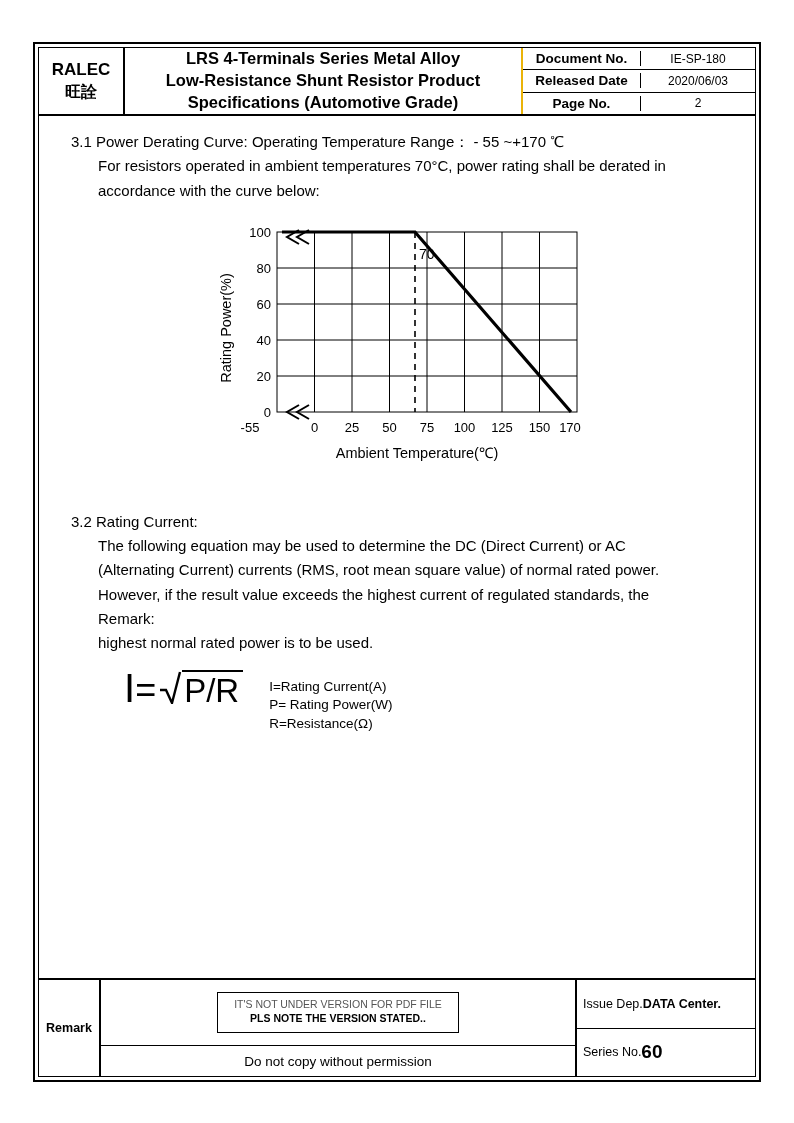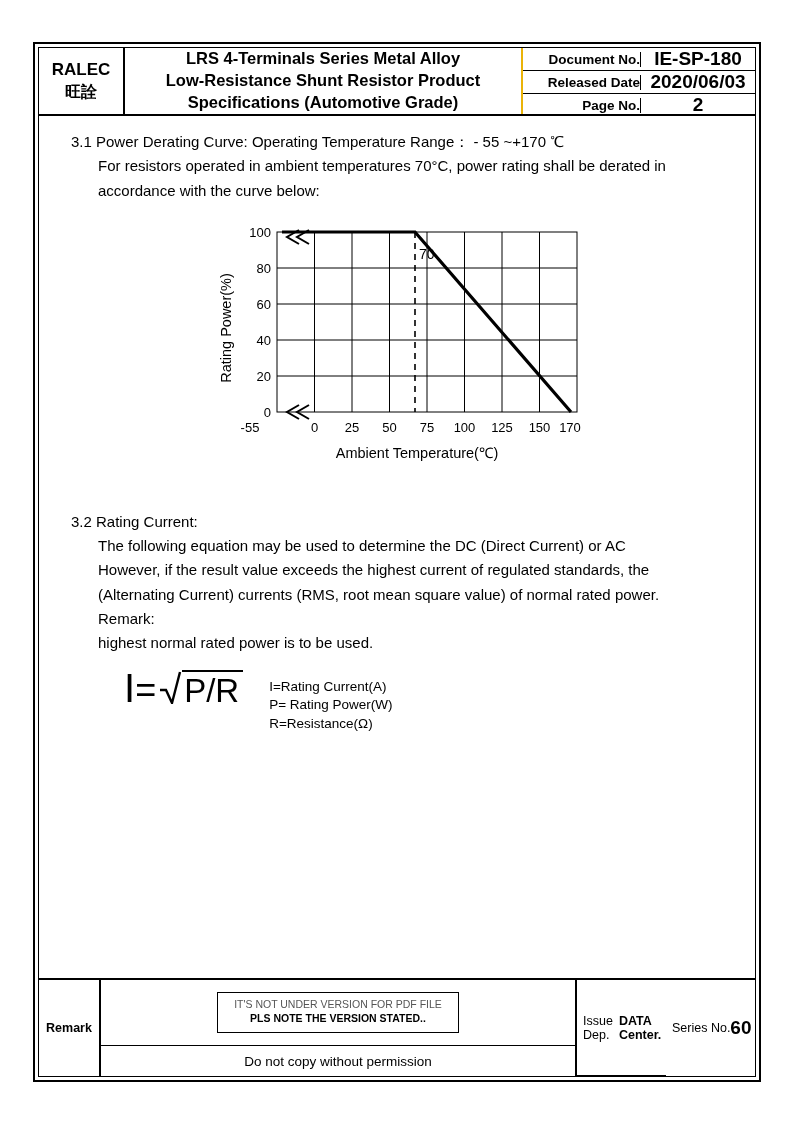--- a/index.html
+++ b/index.html
@@ -75,31 +75,31 @@
   .meta-row {
     flex: 1;
     display: flex;
     align-items: center;
     border-bottom: 1px solid #000;
     box-sizing: border-box;
   }
   .meta-row:last-child { border-bottom: none; }
   .meta-label {
     width: 118px;
-    text-align: right;
+    text-align: center;
     font-weight: bold;
     font-size: 13.5px;
     border-right: 1px solid #000;
     box-sizing: border-box;
   }
   .meta-value {
     flex: 1;
     text-align: center;
-    font-weight: bold;
-    font-size: 19px;
+    font-weight: normal;
+    font-size: 12px;
   }
 
   
   .body {
     position: absolute;
     left: 0;
     top: 68px;
     right: 0;
     bottom: 98px;
     overflow: hidden;
@@ -213,21 +213,21 @@
   .nocopy-row {
     height: 30px;
     display: flex;
     align-items: center;
     justify-content: center;
     font-size: 13.5px;
   }
   .footer-right {
     width: 178px;
     display: flex;
-    flex-direction: row;
+    flex-direction: column;
     box-sizing: border-box;
   }
   .fr-row {
     flex: 1;
     display: flex;
     align-items: center;
     padding-left: 6px;
     font-size: 12.5px;
     box-sizing: border-box;
   }
@@ -329,22 +329,22 @@
           <text x="232" y="41" font-size="14" fill="#000">70</text>
 
           <text x="-110" y="44" transform="rotate(-90)" font-size="14.5" text-anchor="middle" fill="#000">Rating Power(%)</text>
           <text x="230" y="240" font-size="14.5" text-anchor="middle" fill="#000">Ambient Temperature(℃)</text>
         </svg>
       </div>
 
       <div class="sec s32">
         <div class="head">3.2 Rating Current:</div>
         <div class="para">The following equation may be used to determine the DC (Direct Current) or AC</div>
+        <div class="para">(Alternating Current) currents (RMS, root mean square value) of normal rated power.</div>
         <div class="para">However, if the result value exceeds the highest current of regulated standards, the</div>
-        <div class="para">(Alternating Current) currents (RMS, root mean square value) of normal rated power.</div>
         <div class="para">Remark:</div>
         <div class="para">highest normal rated power is to be used.</div>
       </div>
 
       <div class="formula-wrap">
         <div class="formula">
           <span>I</span>
           <span class="eq">=</span>
           <span class="radical">
             <svg class="tick" viewBox="0 0 22 34">

